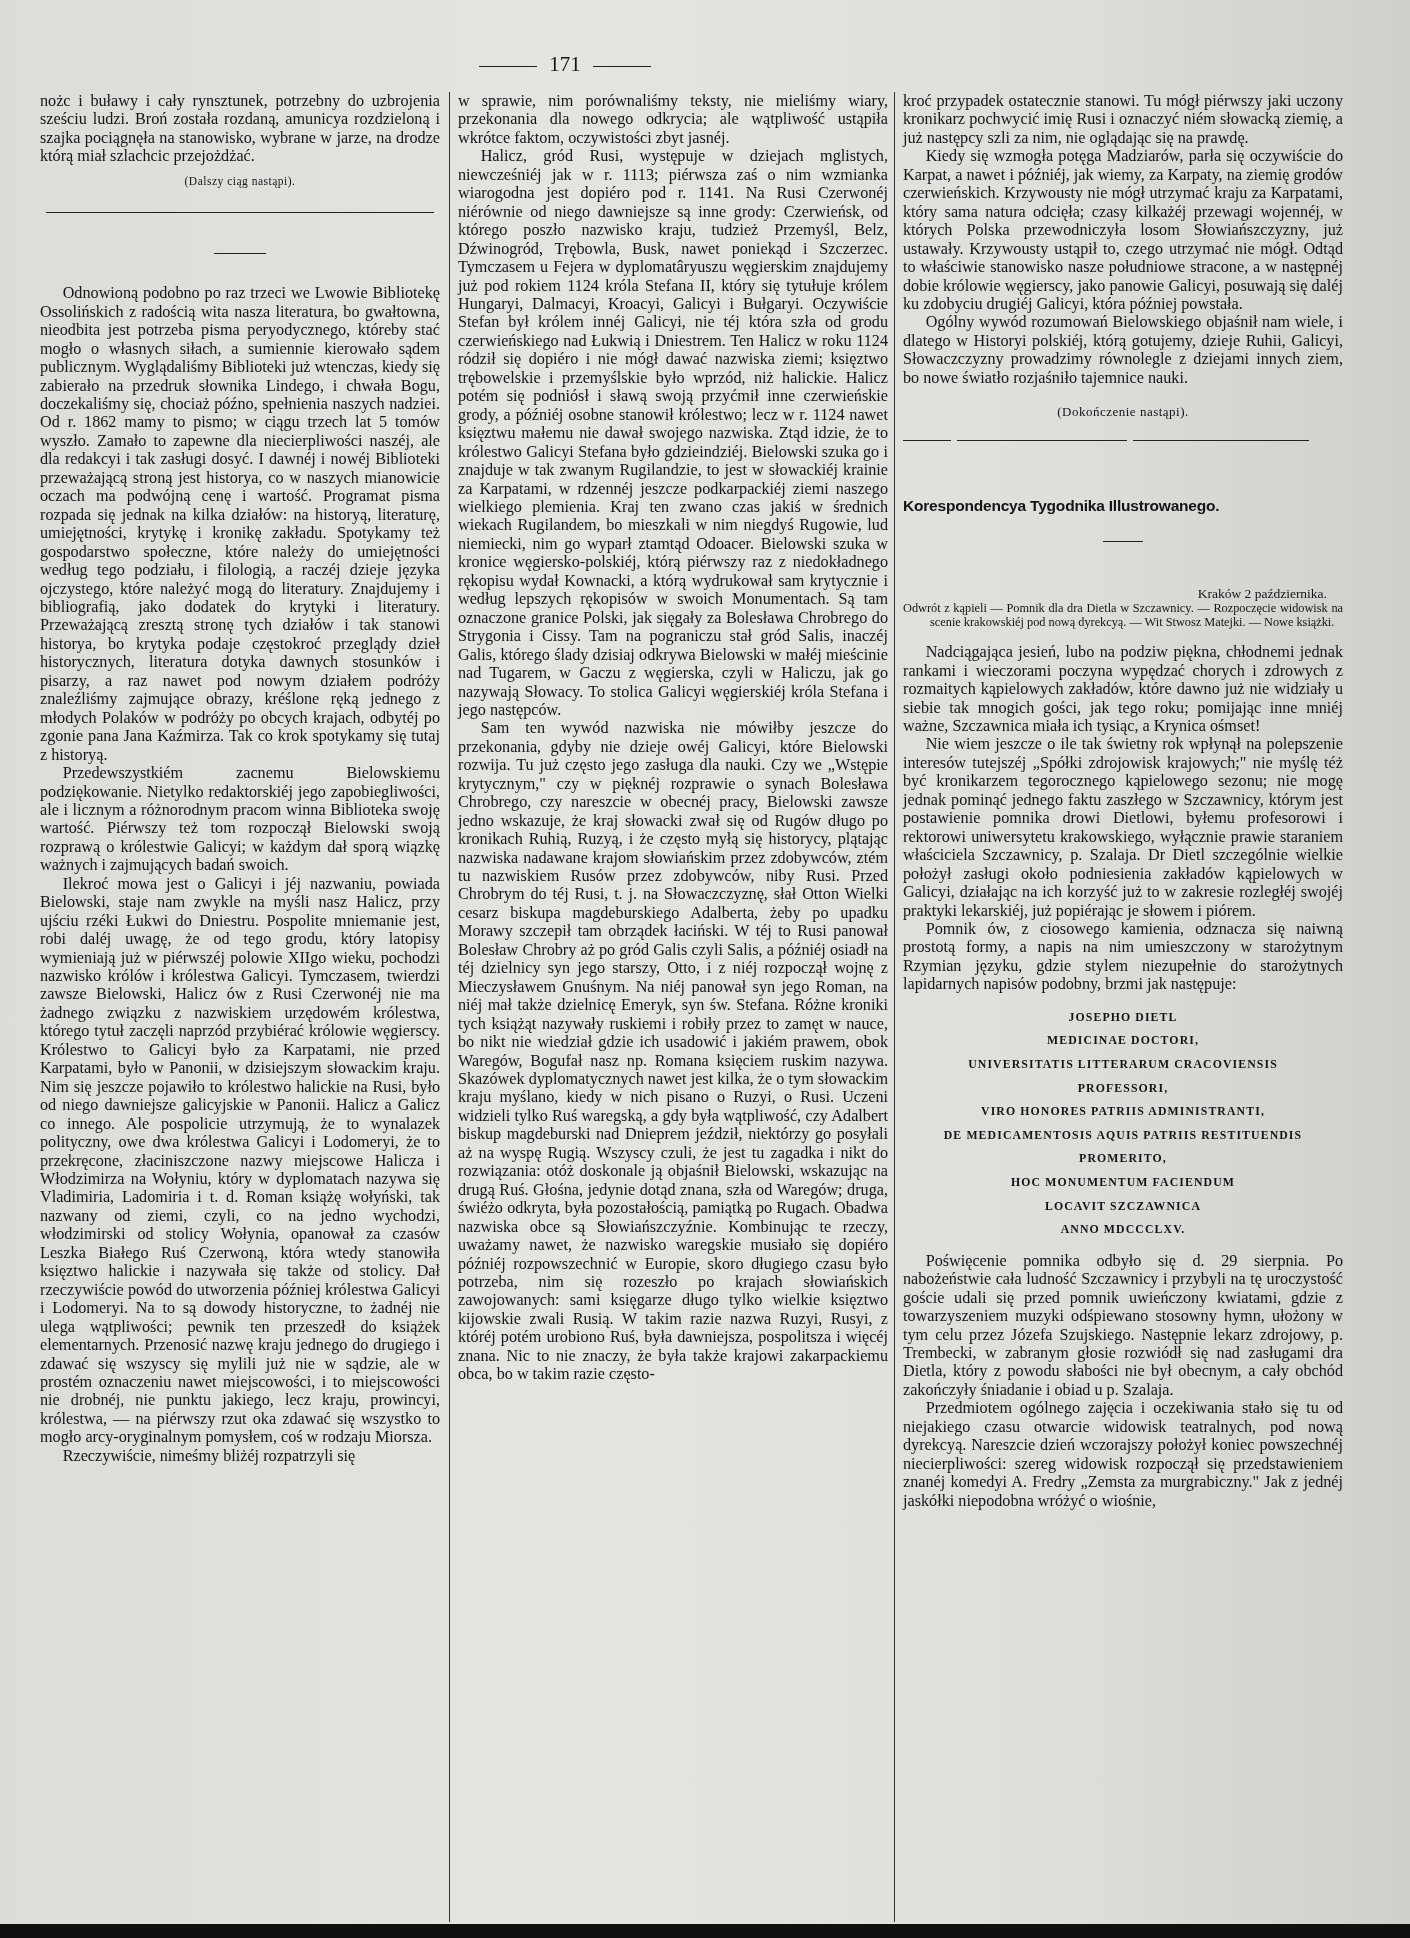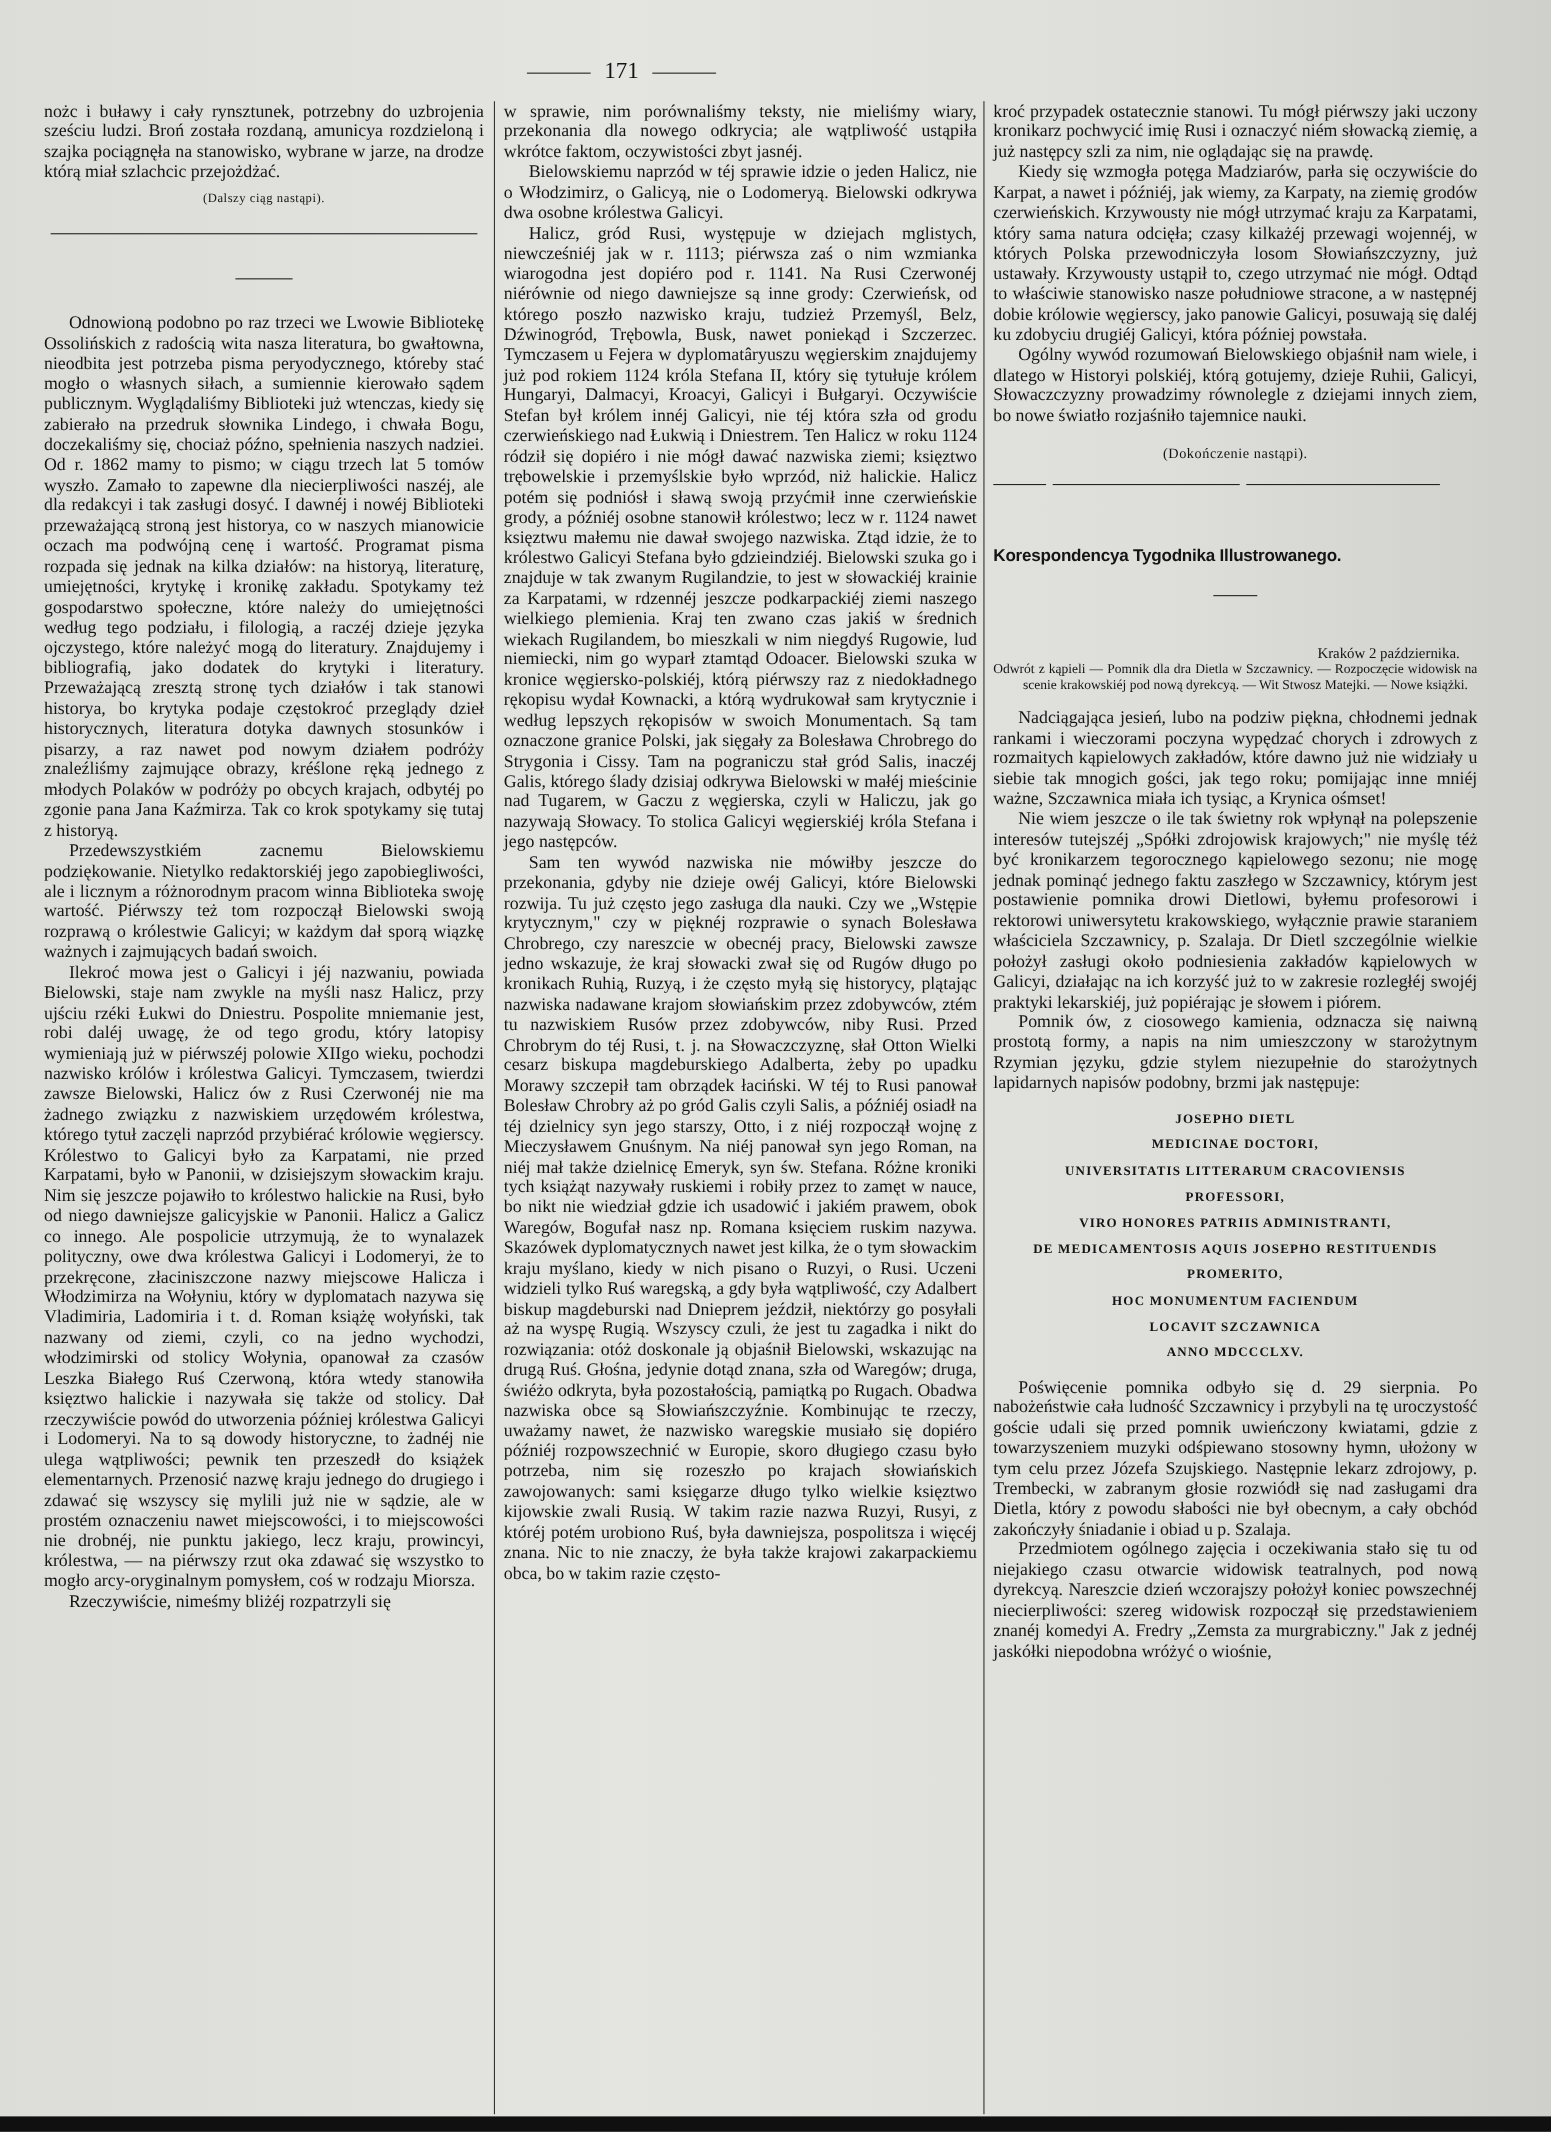--- a/index.html
+++ b/index.html
@@ -53,21 +53,20 @@
     <div class="hr"></div>
     <div class="shortrule"></div>
     <p>Odnowioną podobno po raz trzeci we Lwowie Bibliotekę Ossolińskich z radością wita nasza literatura, bo gwałtowna, nieodbita jest potrzeba pisma peryodycznego, któreby stać mogło o własnych siłach, a sumiennie kierowało sądem publicznym. Wyglądaliśmy Biblioteki już wtenczas, kiedy się zabierało na przedruk słownika Lindego, i chwała Bogu, doczekaliśmy się, chociaż późno, spełnienia naszych nadziei. Od r. 1862 mamy to pismo; w ciągu trzech lat 5 tomów wyszło. Zamało to zapewne dla niecierpliwości naszéj, ale dla redakcyi i tak zasługi dosyć. I dawnéj i nowéj Biblioteki przeważającą stroną jest historya, co w naszych mianowicie oczach ma podwójną cenę i wartość. Programat pisma rozpada się jednak na kilka działów: na historyą, literaturę, umiejętności, krytykę i kronikę zakładu. Spotykamy też gospodarstwo społeczne, które należy do umiejętności według tego podziału, i filologią, a raczéj dzieje języka ojczystego, które należyć mogą do literatury. Znajdujemy i bibliografią, jako dodatek do krytyki i literatury. Przeważającą zresztą stronę tych działów i tak stanowi historya, bo krytyka podaje częstokroć przeglądy dzieł historycznych, literatura dotyka dawnych stosunków i pisarzy, a raz nawet pod nowym działem podróży znaleźliśmy zajmujące obrazy, kréślone ręką jednego z młodych Polaków w podróży po obcych krajach, odbytéj po zgonie pana Jana Kaźmirza. Tak co krok spotykamy się tutaj z historyą.</p>
     <p>Przedewszystkiém zacnemu Bielowskiemu podziękowanie. Nietylko redaktorskiéj jego zapobiegliwości, ale i licznym a różnorodnym pracom winna Biblioteka swoję wartość. Piérwszy też tom rozpoczął Bielowski swoją rozprawą o królestwie Galicyi; w każdym dał sporą wiązkę ważnych i zajmujących badań swoich.</p>
     <p>Ilekroć mowa jest o Galicyi i jéj nazwaniu, powiada Bielowski, staje nam zwykle na myśli nasz Halicz, przy ujściu rzéki Łukwi do Dniestru. Pospolite mniemanie jest, robi daléj uwagę, że od tego grodu, który latopisy wymieniają już w piérwszéj polowie XIIgo wieku, pochodzi nazwisko królów i królestwa Galicyi. Tymczasem, twierdzi zawsze Bielowski, Halicz ów z Rusi Czerwonéj nie ma żadnego związku z nazwiskiem urzędowém królestwa, którego tytuł zaczęli naprzód przybiérać królowie węgierscy. Królestwo to Galicyi było za Karpatami, nie przed Karpatami, było w Panonii, w dzisiejszym słowackim kraju. Nim się jeszcze pojawiło to królestwo halickie na Rusi, było od niego dawniejsze galicyjskie w Panonii. Halicz a Galicz co innego. Ale pospolicie utrzymują, że to wynalazek polityczny, owe dwa królestwa Galicyi i Lodomeryi, że to przekręcone, złaciniszczone nazwy miejscowe Halicza i Włodzimirza na Wołyniu, który w dyplomatach nazywa się Vladimiria, Ladomiria i t. d. Roman książę wołyński, tak nazwany od ziemi, czyli, co na jedno wychodzi, włodzimirski od stolicy Wołynia, opanował za czasów Leszka Białego Ruś Czerwoną, która wtedy stanowiła księztwo halickie i nazywała się także od stolicy. Dał rzeczywiście powód do utworzenia później królestwa Galicyi i Lodomeryi. Na to są dowody historyczne, to żadnéj nie ulega wątpliwości; pewnik ten przeszedł do książek elementarnych. Przenosić nazwę kraju jednego do drugiego i zdawać się wszyscy się mylili już nie w sądzie, ale w prostém oznaczeniu nawet miejscowości, i to miejscowości nie drobnéj, nie punktu jakiego, lecz kraju, prowincyi, królestwa, — na piérwszy rzut oka zdawać się wszystko to mogło arcy-oryginalnym pomysłem, coś w rodzaju Miorsza.</p>
     <p>Rzeczywiście, nimeśmy bliżéj rozpatrzyli się</p>
   </div>
 
   <div class="col c2">
     <p class="noind">w sprawie, nim porównaliśmy teksty, nie mieliśmy wiary, przekonania dla nowego odkrycia; ale wątpliwość ustąpiła wkrótce faktom, oczywistości zbyt jasnéj.</p>
-    <p>Bielowskiemu naprzód w téj sprawie idzie o jeden Halicz, nie o Włodzimirz, o Galicyą, nie o Lodomeryą. Bielowski odkrywa dwa osobne królestwa Galicyi.</p>
     <p>Halicz, gród Rusi, występuje w dziejach mglistych, niewcześniéj jak w r. 1113; piérwsza zaś o nim wzmianka wiarogodna jest dopiéro pod r. 1141. Na Rusi Czerwonéj niérównie od niego dawniejsze są inne grody: Czerwieńsk, od którego poszło nazwisko kraju, tudzież Przemyśl, Belz, Dźwinogród, Trębowla, Busk, nawet poniekąd i Szczerzec. Tymczasem u Fejera w dyplomatâryuszu węgierskim znajdujemy już pod rokiem 1124 króla Stefana II, który się tytułuje królem Hungaryi, Dalmacyi, Kroacyi, Galicyi i Bułgaryi. Oczywiście Stefan był królem innéj Galicyi, nie téj która szła od grodu czerwieńskiego nad Łukwią i Dniestrem. Ten Halicz w roku 1124 ródził się dopiéro i nie mógł dawać nazwiska ziemi; księztwo trębowelskie i przemyślskie było wprzód, niż halickie. Halicz potém się podniósł i sławą swoją przyćmił inne czerwieńskie grody, a późniéj osobne stanowił królestwo; lecz w r. 1124 nawet księztwu małemu nie dawał swojego nazwiska. Ztąd idzie, że to królestwo Galicyi Stefana było gdzieindziéj. Bielowski szuka go i znajduje w tak zwanym Rugilandzie, to jest w słowackiéj krainie za Karpatami, w rdzennéj jeszcze podkarpackiéj ziemi naszego wielkiego plemienia. Kraj ten zwano czas jakiś w średnich wiekach Rugilandem, bo mieszkali w nim niegdyś Rugowie, lud niemiecki, nim go wyparł ztamtąd Odoacer. Bielowski szuka w kronice węgiersko-polskiéj, którą piérwszy raz z niedokładnego rękopisu wydał Kownacki, a którą wydrukował sam krytycznie i według lepszych rękopisów w swoich Monumentach. Są tam oznaczone granice Polski, jak sięgały za Bolesława Chrobrego do Strygonia i Cissy. Tam na pograniczu stał gród Salis, inaczéj Galis, którego ślady dzisiaj odkrywa Bielowski w małéj mieścinie nad Tugarem, w Gaczu z węgierska, czyli w Haliczu, jak go nazywają Słowacy. To stolica Galicyi węgierskiéj króla Stefana i jego następców.</p>
     <p>Sam ten wywód nazwiska nie mówiłby jeszcze do przekonania, gdyby nie dzieje owéj Galicyi, które Bielowski rozwija. Tu już często jego zasługa dla nauki. Czy we „Wstępie krytycznym," czy w pięknéj rozprawie o synach Bolesława Chrobrego, czy nareszcie w obecnéj pracy, Bielowski zawsze jedno wskazuje, że kraj słowacki zwał się od Rugów długo po kronikach Ruhią, Ruzyą, i że często myłą się historycy, plątając nazwiska nadawane krajom słowiańskim przez zdobywców, ztém tu nazwiskiem Rusów przez zdobywców, niby Rusi. Przed Chrobrym do téj Rusi, t. j. na Słowaczczyznę, słał Otton Wielki cesarz biskupa magdeburskiego Adalberta, żeby po upadku Morawy szczepił tam obrządek łaciński. W téj to Rusi panował Bolesław Chrobry aż po gród Galis czyli Salis, a późniéj osiadł na téj dzielnicy syn jego starszy, Otto, i z niéj rozpoczął wojnę z Mieczysławem Gnuśnym. Na niéj panował syn jego Roman, na niéj mał także dzielnicę Emeryk, syn św. Stefana. Różne kroniki tych książąt nazywały ruskiemi i robiły przez to zamęt w nauce, bo nikt nie wiedział gdzie ich usadowić i jakiém prawem, obok Waregów, Bogufał nasz np. Romana księciem ruskim nazywa. Skazówek dyplomatycznych nawet jest kilka, że o tym słowackim kraju myślano, kiedy w nich pisano o Ruzyi, o Rusi. Uczeni widzieli tylko Ruś waregską, a gdy była wątpliwość, czy Adalbert biskup magdeburski nad Dnieprem jeździł, niektórzy go posyłali aż na wyspę Rugią. Wszyscy czuli, że jest tu zagadka i nikt do rozwiązania: otóż doskonale ją objaśnił Bielowski, wskazując na drugą Ruś. Głośna, jedynie dotąd znana, szła od Waregów; druga, świéżo odkryta, była pozostałością, pamiątką po Rugach. Obadwa nazwiska obce są Słowiańszczyźnie. Kombinując te rzeczy, uważamy nawet, że nazwisko waregskie musiało się dopiéro późniéj rozpowszechnić w Europie, skoro długiego czasu było potrzeba, nim się rozeszło po krajach słowiańskich zawojowanych: sami księgarze długo tylko wielkie księztwo kijowskie zwali Rusią. W takim razie nazwa Ruzyi, Rusyi, z któréj potém urobiono Ruś, była dawniejsza, pospolitsza i więcéj znana. Nic to nie znaczy, że była także krajowi zakarpackiemu obca, bo w takim razie często-</p>
   </div>
 
   <div class="col c3">
     <p class="noind">kroć przypadek ostatecznie stanowi. Tu mógł piérwszy jaki uczony kronikarz pochwycić imię Rusi i oznaczyć niém słowacką ziemię, a już następcy szli za nim, nie oglądając się na prawdę.</p>
     <p>Kiedy się wzmogła potęga Madziarów, parła się oczywiście do Karpat, a nawet i późniéj, jak wiemy, za Karpaty, na ziemię grodów czerwieńskich. Krzywousty nie mógł utrzymać kraju za Karpatami, który sama natura odcięła; czasy kilkażéj przewagi wojennéj, w których Polska przewodniczyła losom Słowiańszczyzny, już ustawały. Krzywousty ustąpił to, czego utrzymać nie mógł. Odtąd to właściwie stanowisko nasze południowe stracone, a w następnéj dobie królowie węgierscy, jako panowie Galicyi, posuwają się daléj ku zdobyciu drugiéj Galicyi, która później powstała.</p>
     <p>Ogólny wywód rozumowań Bielowskiego objaśnił nam wiele, i dlatego w Historyi polskiéj, którą gotujemy, dzieje Ruhii, Galicyi, Słowaczczyzny prowadzimy równolegle z dziejami innych ziem, bo nowe światło rozjaśniło tajemnice nauki.</p>
     <p class="center ital" style="font-size:13px;margin-top:16px">(Dokończenie nastąpi).</p>
     <div class="rules3">
@@ -81,21 +80,21 @@
     <p class="summary">Odwrót z kąpieli — Pomnik dla dra Dietla w Szczawnicy. — Rozpoczęcie widowisk na scenie krakowskiéj pod nową dyrekcyą. — Wit Stwosz Matejki. — Nowe książki.</p>
     <p>Nadciągająca jesień, lubo na podziw piękna, chłodnemi jednak rankami i wieczorami poczyna wypędzać chorych i zdrowych z rozmaitych kąpielowych zakładów, które dawno już nie widziały u siebie tak mnogich gości, jak tego roku; pomijając inne mniéj ważne, Szczawnica miała ich tysiąc, a Krynica ośmset!</p>
     <p>Nie wiem jeszcze o ile tak świetny rok wpłynął na polepszenie interesów tutejszéj „Spółki zdrojowisk krajowych;" nie myślę téż być kronikarzem tegorocznego kąpielowego sezonu; nie mogę jednak pominąć jednego faktu zaszłego w Szczawnicy, którym jest postawienie pomnika drowi Dietlowi, byłemu profesorowi i rektorowi uniwersytetu krakowskiego, wyłącznie prawie staraniem właściciela Szczawnicy, p. Szalaja. Dr Dietl szczególnie wielkie położył zasługi około podniesienia zakładów kąpielowych w Galicyi, działając na ich korzyść już to w zakresie rozległéj swojéj praktyki lekarskiéj, już popiérając je słowem i piórem.</p>
     <p>Pomnik ów, z ciosowego kamienia, odznacza się naiwną prostotą formy, a napis na nim umieszczony w starożytnym Rzymian języku, gdzie stylem niezupełnie do starożytnych lapidarnych napisów podobny, brzmi jak następuje:</p>
     <div class="inscr">
       <div>JOSEPHO DIETL</div>
       <div>MEDICINAE DOCTORI,</div>
       <div>UNIVERSITATIS LITTERARUM CRACOVIENSIS</div>
       <div>PROFESSORI,</div>
       <div>VIRO HONORES PATRIIS ADMINISTRANTI,</div>
-      <div>DE MEDICAMENTOSIS AQUIS JOSEPHO RESTITUENDIS</div>
+      <div>DE MEDICAMENTOSIS AQUIS PATRIIS RESTITUENDIS</div>
       <div>PROMERITO,</div>
       <div>HOC MONUMENTUM FACIENDUM</div>
       <div>LOCAVIT SZCZAWNICA</div>
       <div>ANNO MDCCCLXV.</div>
     </div>
     <p>Poświęcenie pomnika odbyło się d. 29 sierpnia. Po nabożeństwie cała ludność Szczawnicy i przybyli na tę uroczystość goście udali się przed pomnik uwieńczony kwiatami, gdzie z towarzyszeniem muzyki odśpiewano stosowny hymn, ułożony w tym celu przez Józefa Szujskiego. Następnie lekarz zdrojowy, p. Trembecki, w zabranym głosie rozwiódł się nad zasługami dra Dietla, który z powodu słabości nie był obecnym, a cały obchód zakończyły śniadanie i obiad u p. Szalaja.</p>
     <p>Przedmiotem ogólnego zajęcia i oczekiwania stało się tu od niejakiego czasu otwarcie widowisk teatralnych, pod nową dyrekcyą. Nareszcie dzień wczorajszy położył koniec powszechnéj niecierpliwości: szereg widowisk rozpoczął się przedstawieniem znanéj komedyi A. Fredry „Zemsta za murgrabiczny." Jak z jednéj jaskółki niepodobna wróżyć o wiośnie,</p>
   </div>
 
   <div class="bottom-band"></div>

